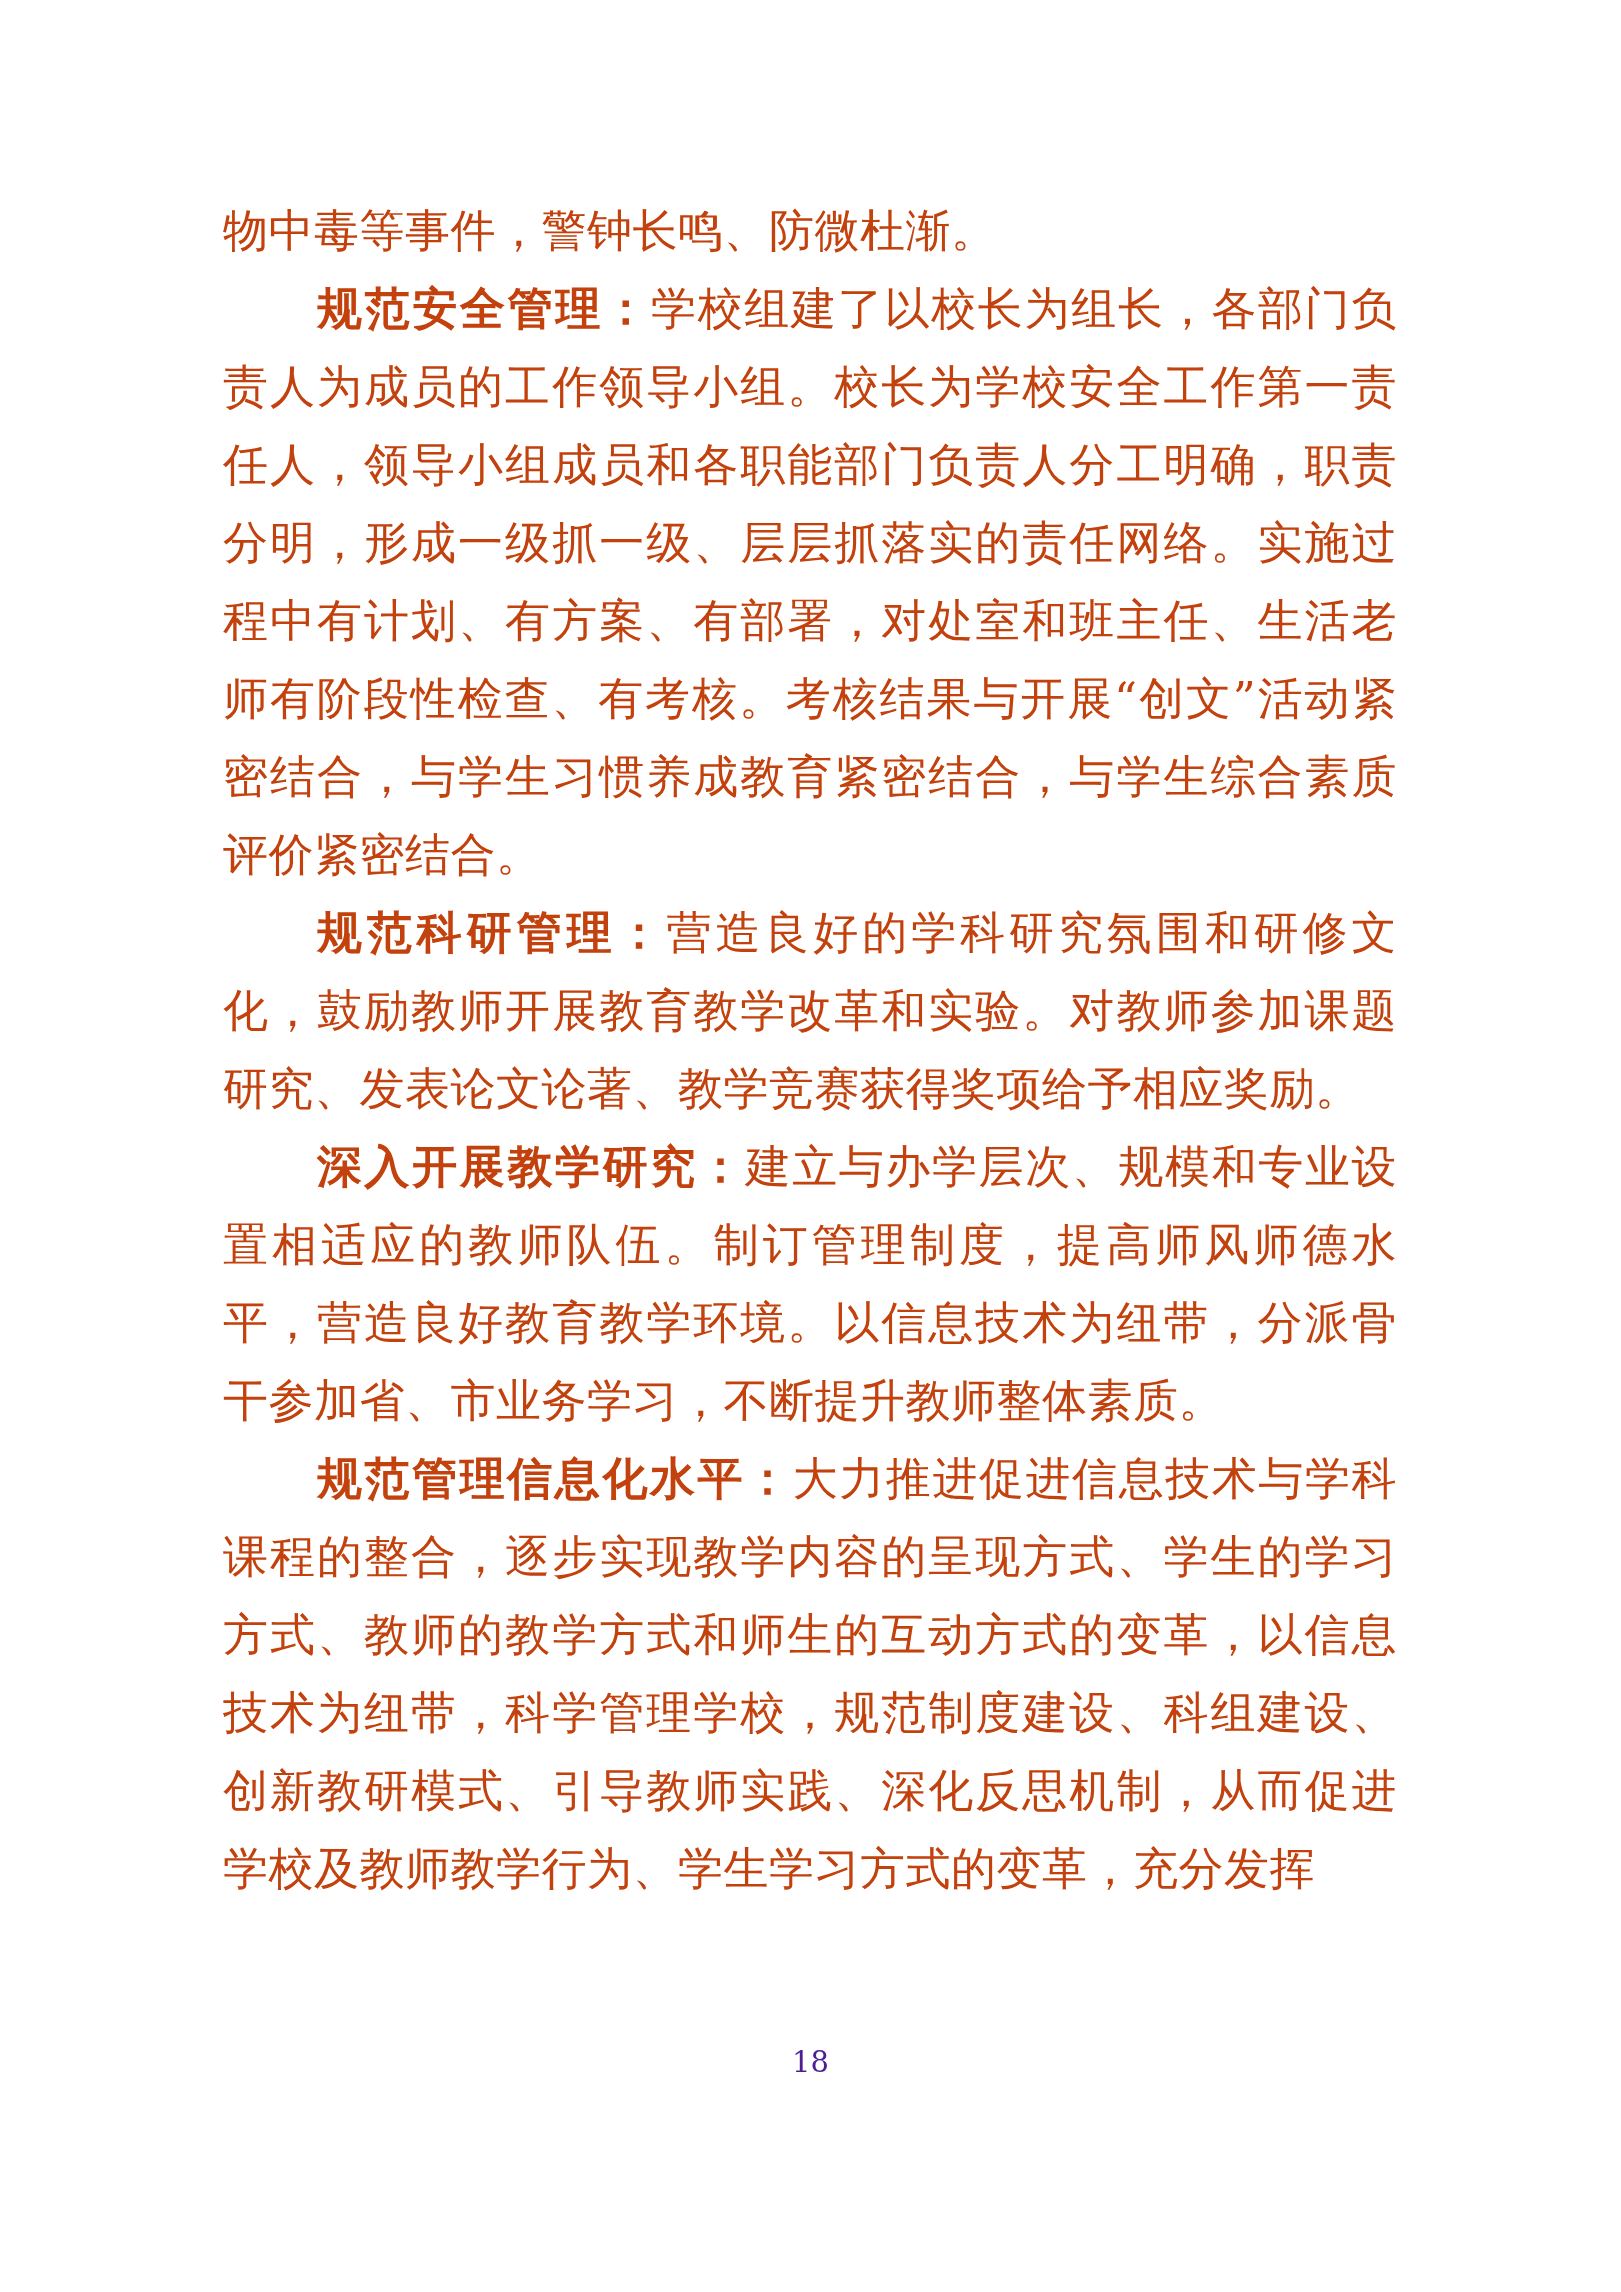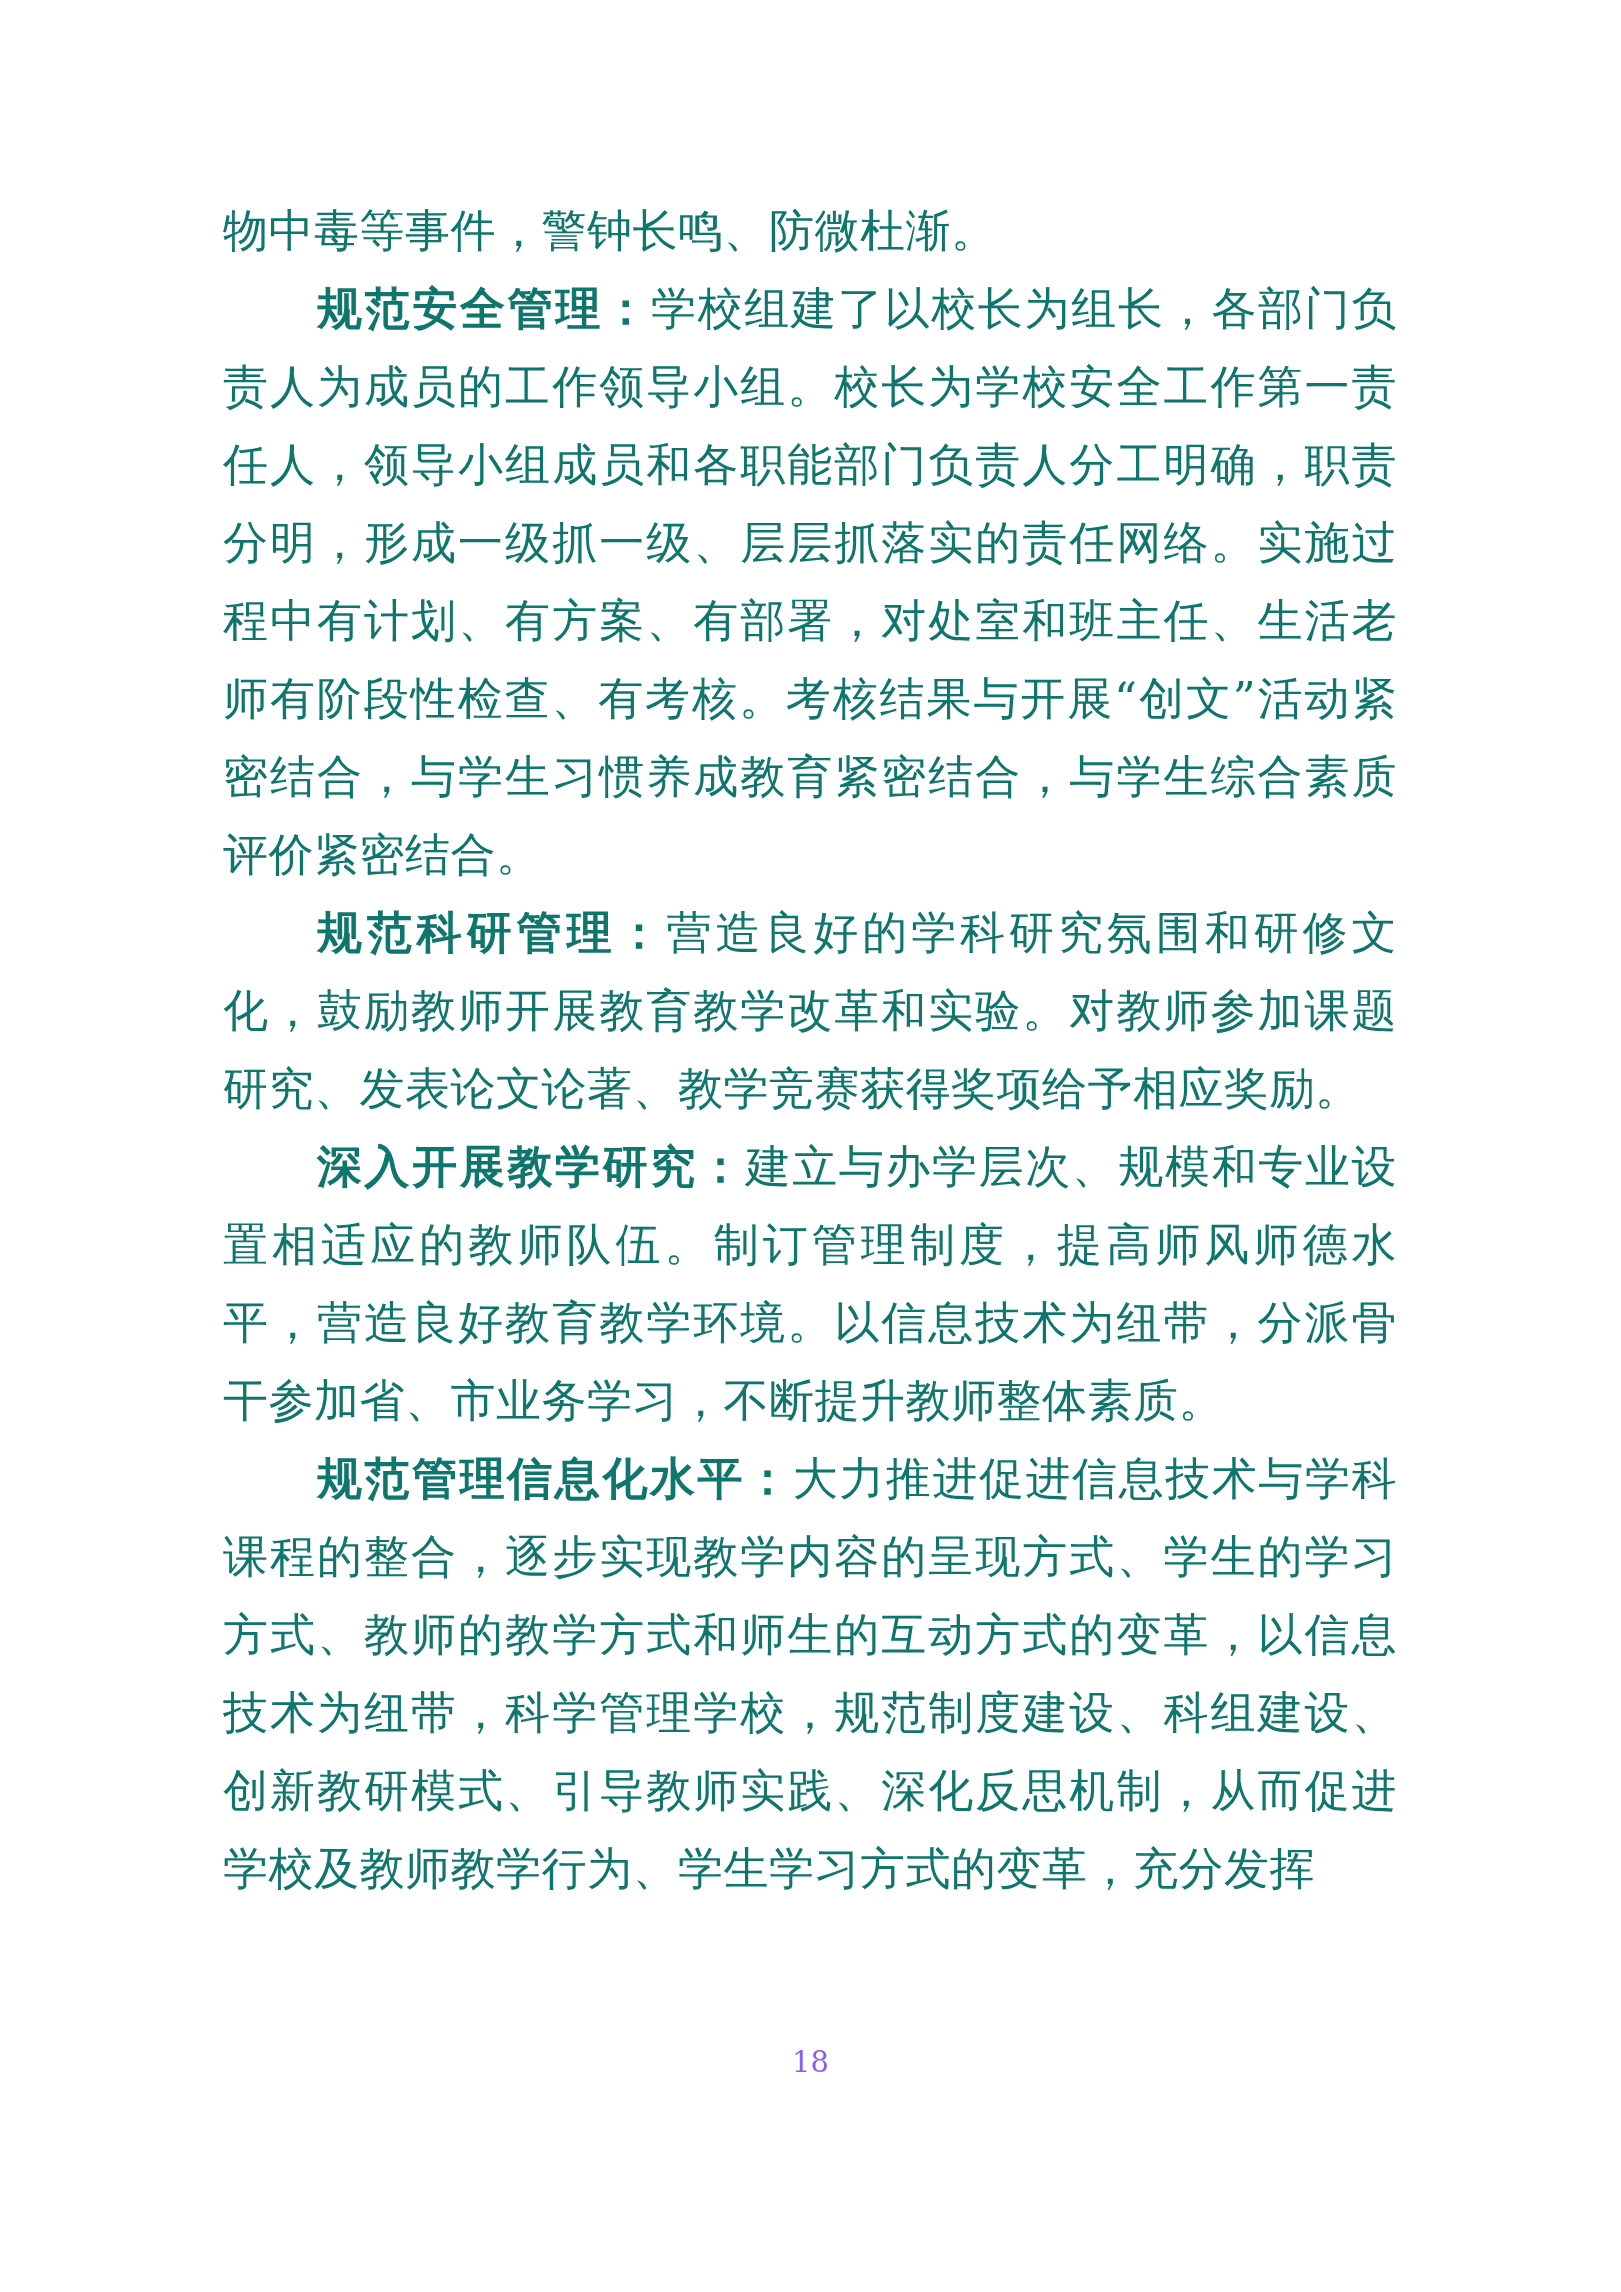--- a/index.html
+++ b/index.html
@@ -24,41 +24,41 @@
   #content {
     position: absolute;
     left: 223px;
     top: 192px;
     width: 1174px;
   }
   .para {
     margin: 0 0 0 0;
     font-size: 45px;
     line-height: 78px;
-    color: #0f766e;
+    color: #c2410c;
     text-align: justify;
     text-justify: inter-ideograph;
     letter-spacing: 0.5px;
     word-break: break-all;
   }
   .para.indent {
     text-indent: 94px;
   }
   .lead {
     font-weight: bold;
     letter-spacing: 1.5px;
   }
   #page-number {
     position: absolute;
     left: 0;
     top: 2045px;
     width: 1621px;
     text-align: center;
     font-size: 29px;
-    color: #8b5cf6;
+    color: #4c1d95;
     font-family: "DejaVu Serif", "Liberation Serif", serif;
   }
 </style>
 </head>
 <body>
 
 <div id="page">
 
   <div id="content">
 

